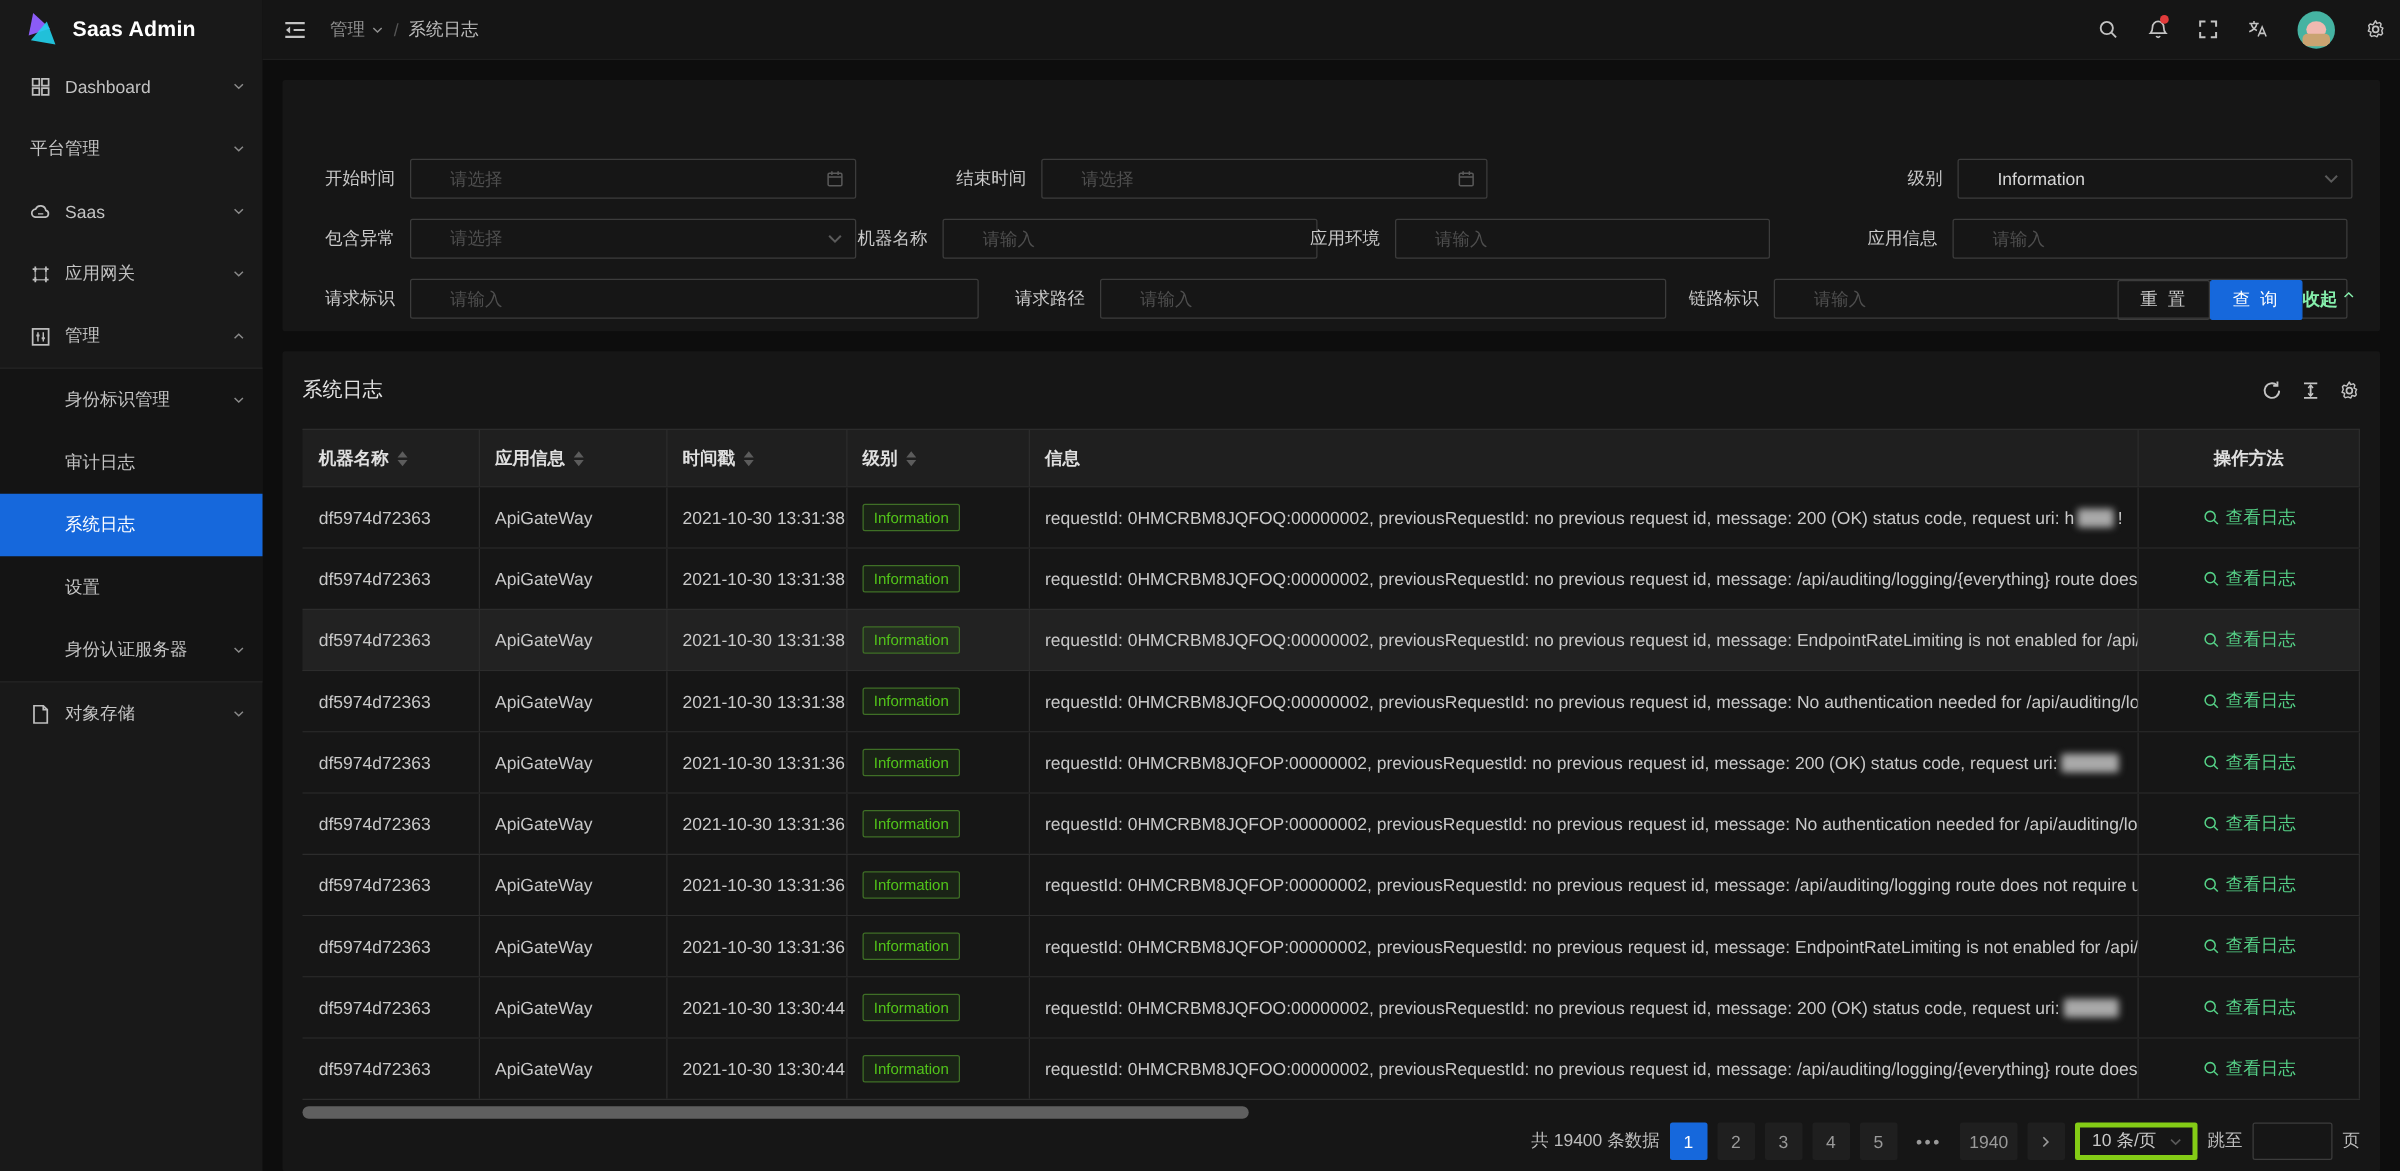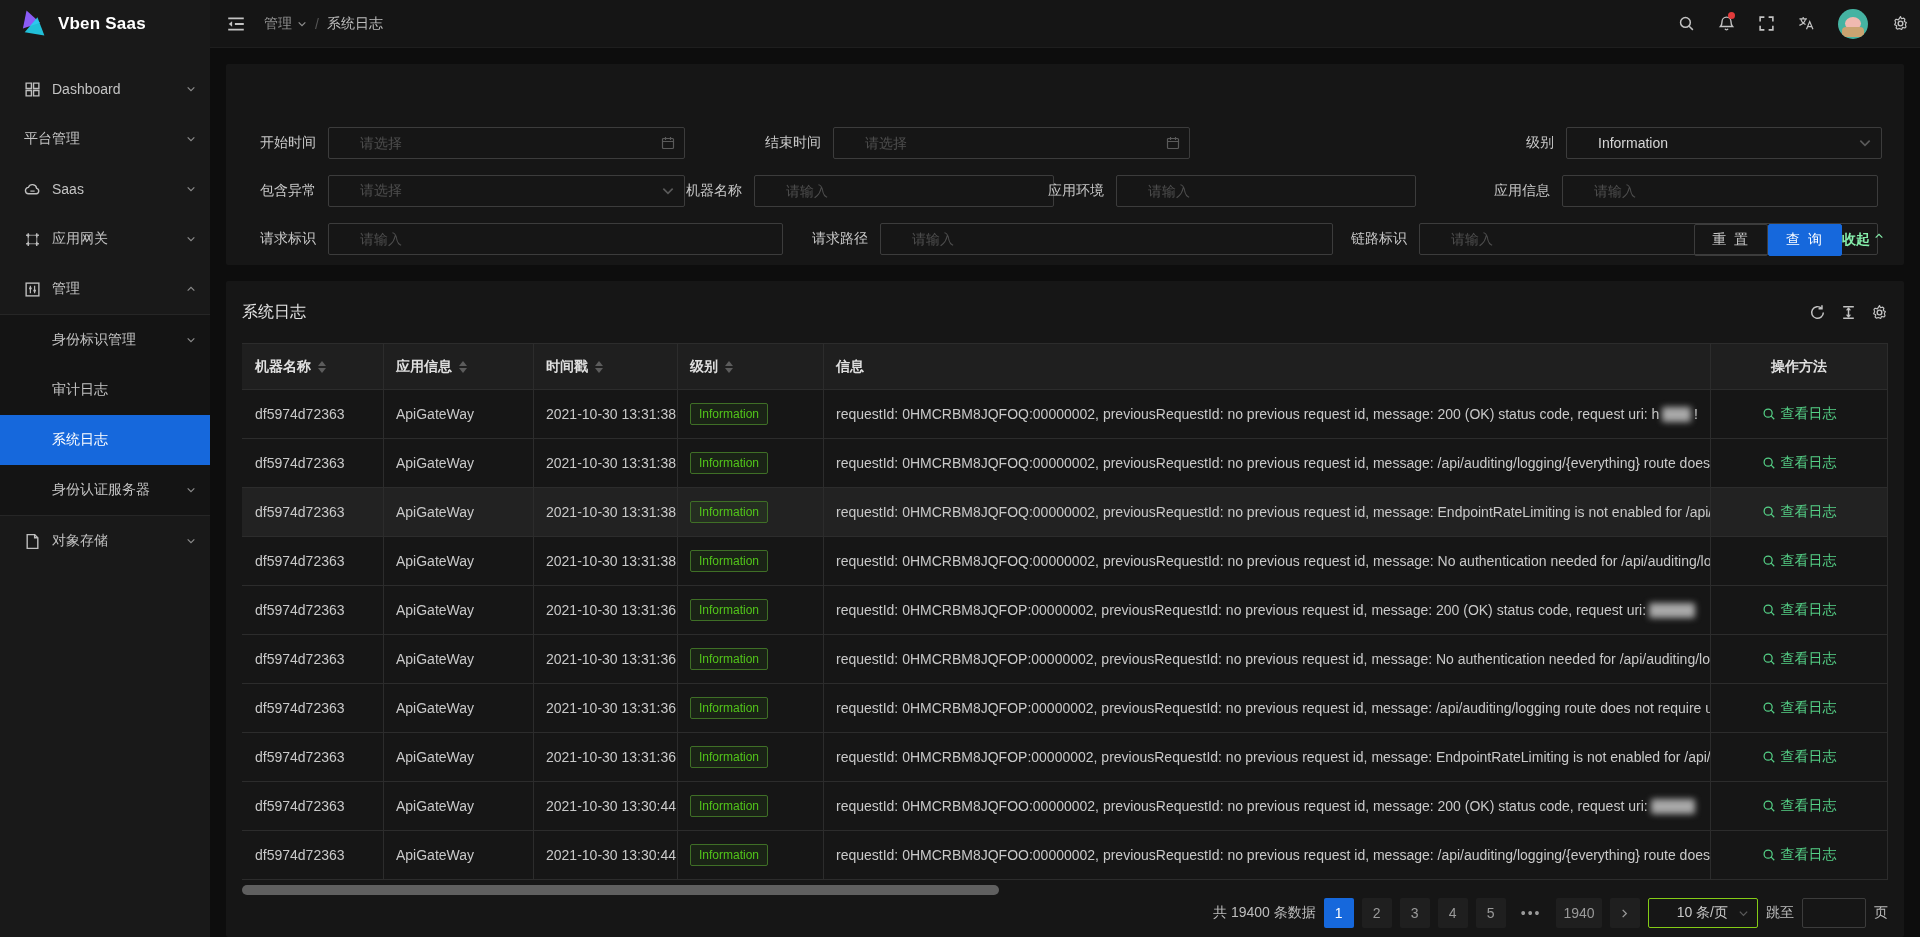--- a/index.html
+++ b/index.html
@@ -8,21 +8,21 @@
 
   
   .sidebar { position:absolute; left:0; top:0; width:210px; height:937px; background:#191919; z-index:5; }
   .logo-row { height:48px; display:flex; align-items:center; padding-left:18px; }
   .logo-mark { width:30px; height:30px; position:relative; margin-right:10px; }
   .logo-mark .tri1 { position:absolute; left:2px; top:1px; width:0; height:0;
     border-left:9px solid transparent; border-right:9px solid transparent; border-bottom:16px solid #8b5cf6; transform:rotate(-18deg); }
   .logo-mark .tri2 { position:absolute; left:8px; top:8px; width:0; height:0;
     border-left:10px solid transparent; border-right:10px solid transparent; border-bottom:17px solid #22d3ee; transform:rotate(10deg); opacity:.9; }
   .logo-text { color:#fff; font-weight:bold; font-size:17px; letter-spacing:.2px; }
-  .menu { position:absolute; top:64px; left:0; right:0; }
+  .menu { position:absolute; top:44px; left:0; right:0; }
   .menu-item { height:50px; display:flex; align-items:center; padding:0 14px 0 24px; color:#c3c3c3; cursor:pointer; }
   .menu-item .mi-icon { width:17px; height:17px; margin-right:11px; color:#bfbfbf; flex:0 0 auto; }
   .menu-item .mi-label { flex:1; white-space:nowrap; overflow:hidden; }
   .menu-item .mi-arrow { color:#8a8a8a; width:10px; height:10px; flex:0 0 auto; }
   .submenu { background:#141414; border-top:1px solid #262626; border-bottom:1px solid #262626; }
   .submenu .menu-item { padding-left:52px; }
   .menu-item.active { background:#1668dc; color:#fff; }
 
   
   .topbar { position:absolute; left:210px; top:0; right:0; height:48px; background:#151515;
@@ -89,22 +89,22 @@
   .hthumb { position:absolute; left:0; top:0; height:10px; width:46%; background:#5f5f5f; border-radius:5px; cursor:pointer; }
 
   
   .pager { position:absolute; left:16px; right:16px; bottom:8px; height:32px;
     display:flex; align-items:center; justify-content:flex-end; gap:8px; color:#bdbdbd; }
   .pg { min-width:30px; height:30px; border-radius:2px; background:#1f1f1f; color:#9a9a9a;
     display:inline-flex; align-items:center; justify-content:center; padding:0 7px; cursor:pointer; }
   .pg.active { background:#1668dc; color:#fff; }
   .pg.dots { background:transparent; letter-spacing:2px; }
   .pg-next svg { width:11px; height:11px; }
-  .pg-select { height:30px; border:1px solid #84cc16; border-radius:2px; display:inline-flex; align-items:center;
-    padding:0 8px 0 28px; gap:10px; color:#c9c9c9; cursor:pointer; }
+  .pg-select { height:30px; border:4px solid #84cc16; border-radius:2px; display:inline-flex; align-items:center;
+    padding:0 8px 0 10px; gap:10px; color:#c9c9c9; cursor:pointer; }
   .pg-select svg { width:11px; height:11px; color:#5a5a5a; }
   .pg-jump-input { width:64px; height:30px; border:1px solid #3c3c3c; border-radius:2px; background:transparent;
     color:#c9c9c9; font:inherit; padding:0 8px; outline:0; }
   svg { display:block; }
 </style>
 </head>
 <body>
 
 <svg width="0" height="0" style="position:absolute">
   <symbol id="sym-chev-down" viewBox="0 0 12 12">
@@ -178,21 +178,21 @@
       <path d="M6.2 6L8 4l1.8 2M6.2 10L8 12l1.8-2" fill="none" stroke="currentColor" stroke-width="1.2"></path>
     </symbol>
 </svg>
 
 <aside class="sidebar">
   <div class="logo-row">
     <div class="logo-mark">
         <i class="tri1"></i>
         <i class="tri2"></i>
       </div>
-    <span class="logo-text">Vben Saas</span>
+    <span class="logo-text">Saas Admin</span>
   </div>
   <nav class="menu">
       <div class="menu-item">
         <svg viewBox="0 0 16 16" class="mi-icon">
           <use href="#sym-dashboard"></use>
         </svg>
         <span class="mi-label">Dashboard</span>
         <svg viewBox="0 0 12 12" class="mi-arrow">
           <use href="#sym-chev-down"></use>
         </svg>
@@ -235,20 +235,23 @@
           <span class="mi-label">身份标识管理</span>
           <svg viewBox="0 0 12 12" class="mi-arrow">
             <use href="#sym-chev-down"></use>
           </svg>
         </div>
         <div class="menu-item">
           <span class="mi-label">审计日志</span>
         </div>
         <div class="menu-item active">
           <span class="mi-label">系统日志</span>
+        </div>
+        <div class="menu-item">
+          <span class="mi-label">设置</span>
         </div>
         <div class="menu-item">
           <span class="mi-label">身份认证服务器</span>
           <svg viewBox="0 0 12 12" class="mi-arrow">
             <use href="#sym-chev-down"></use>
           </svg>
         </div>
       </div>
       <div class="menu-item">
         <svg viewBox="0 0 16 16" class="mi-icon">

